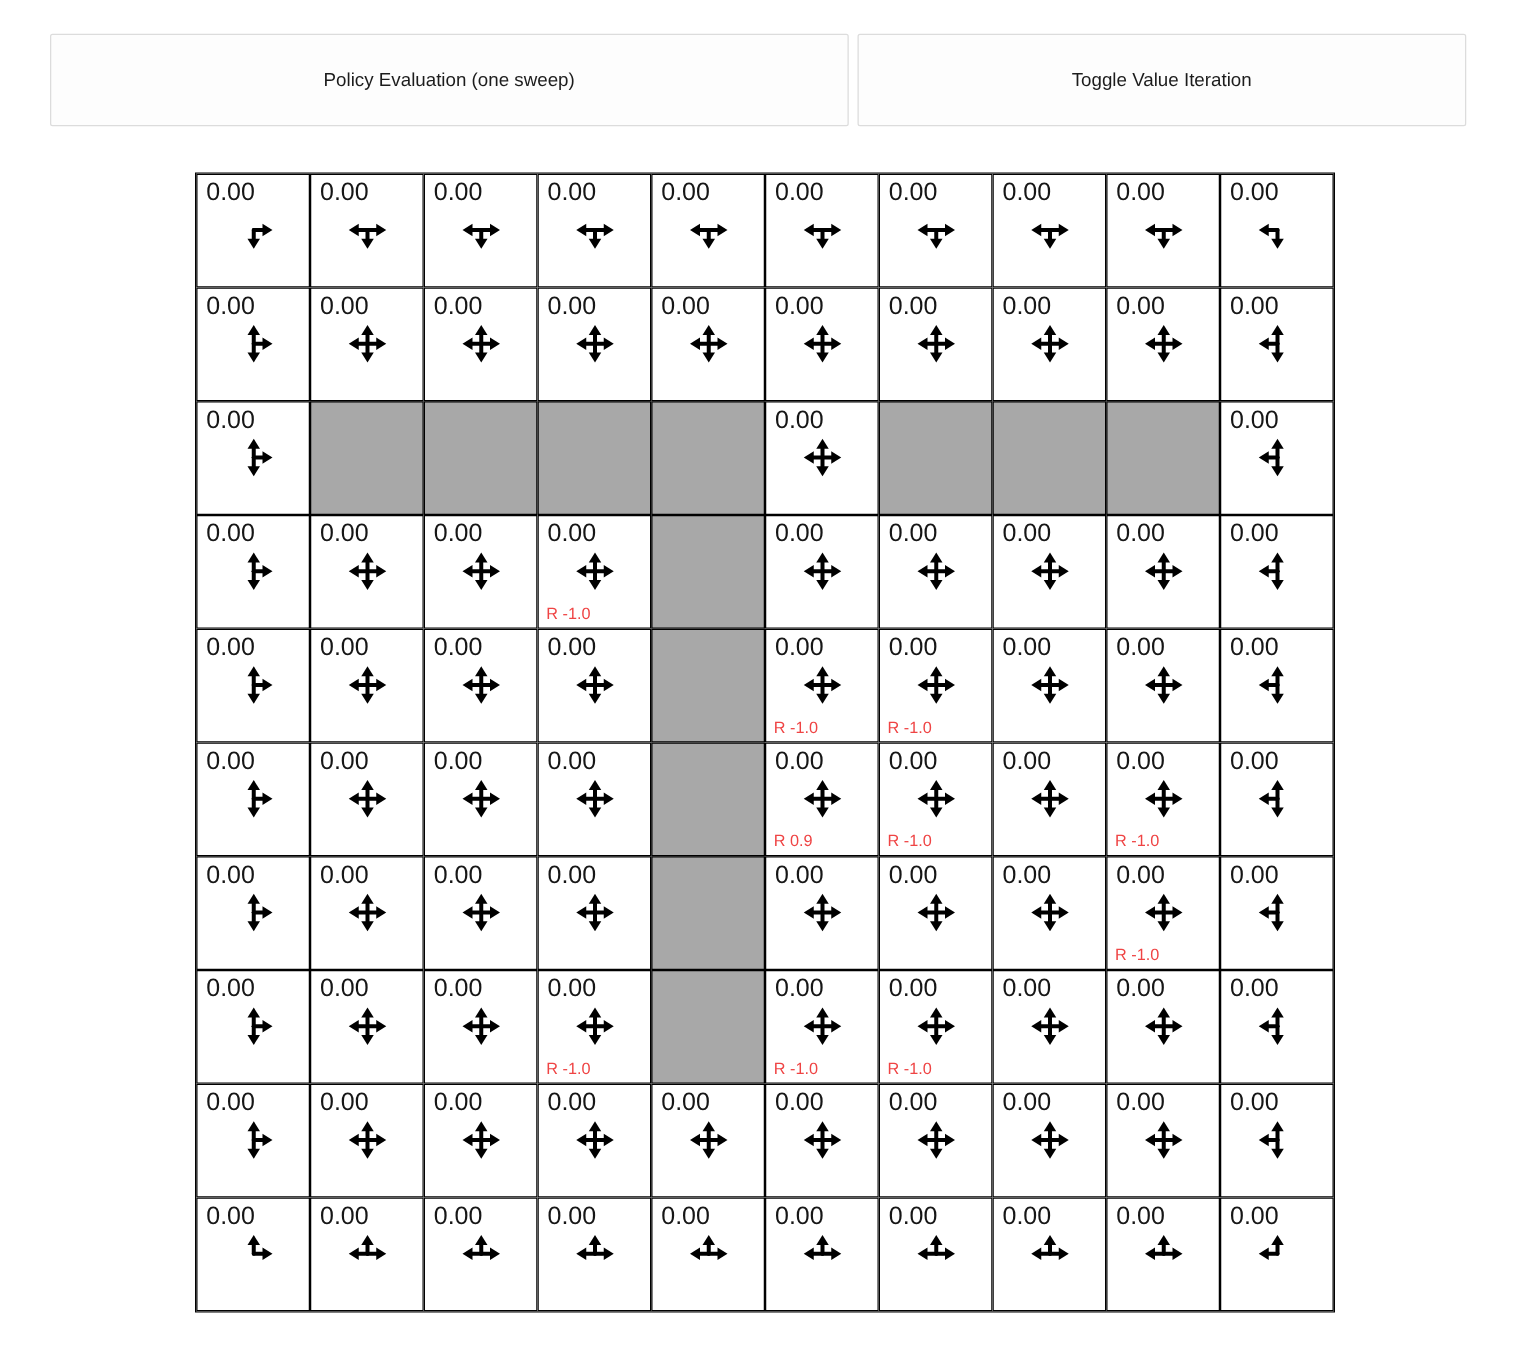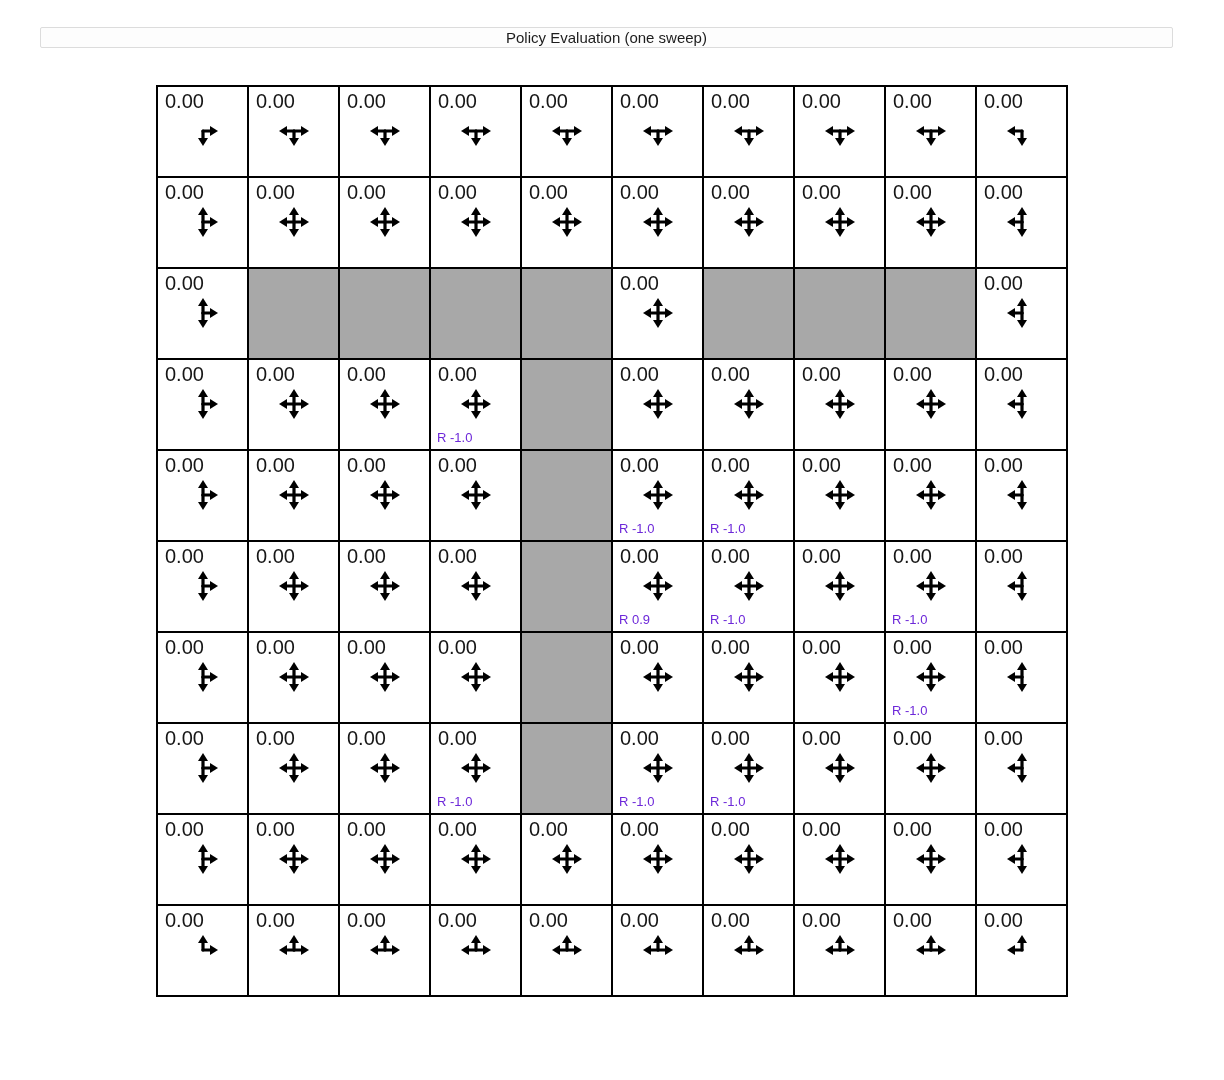--- a/index.html
+++ b/index.html
@@ -6,21 +6,20 @@
   html, body {
     margin: 0; padding: 0;
     width: 1224px; height: 1080px;
     background: #ffffff;
     font-family: "Liberation Sans", sans-serif;
   }
   .toolbar {
     display: flex;
     gap: 7px;
     margin: 27px 51px 0 40px;
-    flex-direction: column;
   }
   .btn {
     flex: 1;
     height: 74px;
     background: #fdfdfd;
     border: 1px solid #dcdcdc;
     border-radius: 2px;
     display: flex;
     align-items: center;
     justify-content: center;
@@ -55,28 +54,29 @@
     position: absolute;
     top: 26px; left: 50%;
     transform: translateX(-50%);
     width: 36px; height: 36px;
   }
   .arrows svg { display: block; }
   .reward {
     position: absolute;
     bottom: 4px; left: 6px;
     font-size: 13px;
-    color: #6d28d9;
+    color: #ef4444;
   }
 </style>
 </head>
 <body>
 
 <div class="toolbar">
   <button class="btn wide">Policy Evaluation (one sweep)</button>
+  <button class="btn">Toggle Value Iteration</button>
 </div>
 
 <div class="gridworld">
     <div class="cell">
       <div class="val">0.00</div>
       <div class="arrows">
         <svg width="36" height="36" viewBox="0 0 36 36">
           <line x1="18" y1="18" x2="18" y2="26" stroke="#000000" stroke-width="3.2" stroke-linecap="round"></line>
           <polygon fill="#000000" points="18,33 13,25 23,25"></polygon>
           <line x1="18" y1="18" x2="26" y2="18" stroke="#000000" stroke-width="3.2" stroke-linecap="round"></line>

